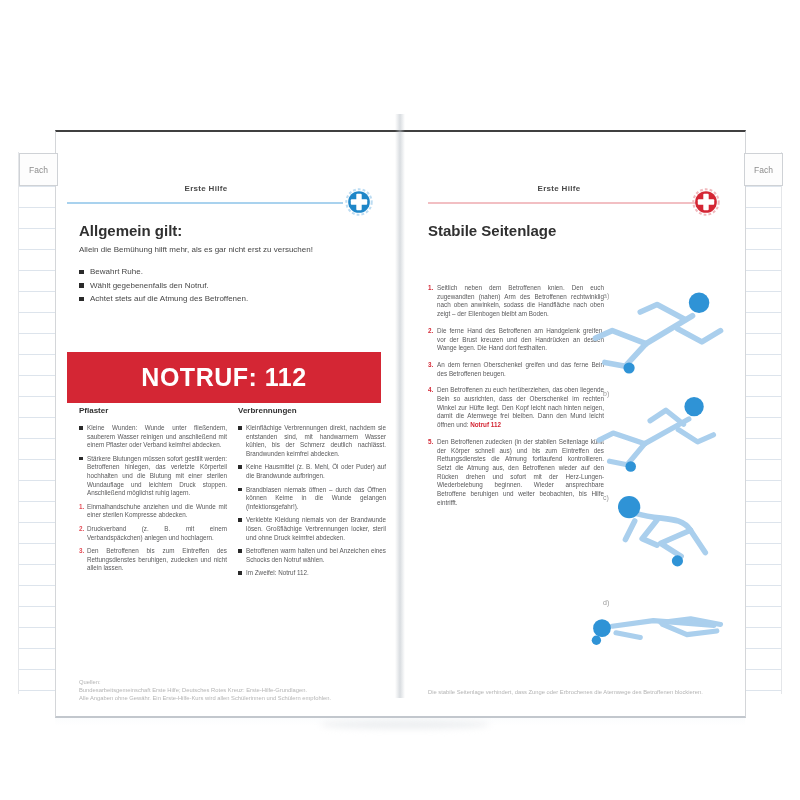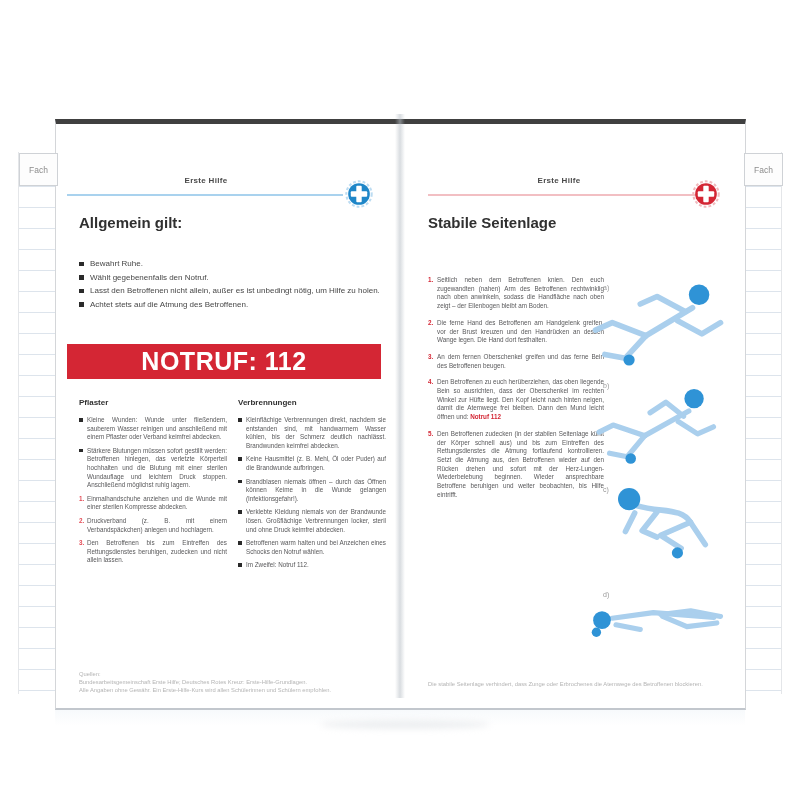--- a/index.html
+++ b/index.html
@@ -8,22 +8,22 @@
   
   .back-strip{position:absolute;top:126px;height:542px;width:37px;
       background:repeating-linear-gradient(to bottom,#ffffff 0px,#ffffff 20px,#dde4ec 20px,#dde4ec 21px);
       background-position:0 14px;}
   .back-strip.left{left:18px;border-left:1px solid #e4e6e9;border-right:1px solid #c9ccd2;}
   .back-strip.right{right:18px;border-right:1px solid #e4e6e9;border-left:1px solid #c9ccd2;}
   .register-tab{position:absolute;top:127px;width:37px;height:31px;background:#fdfdfd;
       border:1px solid #cfd2d6;display:flex;align-items:center;justify-content:center;
       font-size:8.5px;color:#8d8d8d;z-index:3;}
   
-  .page{position:absolute;top:93px;height:584px;background:#ffffff;z-index:2;
-      border-top:5px solid #404040;border-bottom:2px solid #c2c7cd;}
+  .page{position:absolute;top:104px;height:584px;background:#ffffff;z-index:2;
+      border-top:2px solid #404040;border-bottom:2px solid #c2c7cd;}
   .page.left{left:55px;width:345px;border-left:1px solid #d4d6d9;}
   .page.right{left:400px;width:345px;border-right:1px solid #d4d6d9;}
   .spine{position:absolute;left:395px;top:88px;width:10px;height:584px;z-index:4;
       background:linear-gradient(to right,rgba(200,206,212,0) 0%,rgba(185,192,199,.55) 50%,rgba(200,206,212,0) 100%);}
   .bottom-shade{position:absolute;left:55px;top:674px;width:690px;height:26px;z-index:1;
       background:linear-gradient(to bottom,#e3eaf1 0%,rgba(240,245,249,.5) 40%,rgba(255,255,255,0) 100%);}
   .reflection{position:absolute;left:320px;top:694px;width:170px;height:9px;background:#edeff1;
       filter:blur(3px);border-radius:50%;z-index:1;}
   
   .pg-header-label{position:absolute;font-size:8px;font-weight:bold;color:#4a4a4a;text-align:center;letter-spacing:.3px;}
@@ -75,29 +75,29 @@
     <div class="rule-blue" style="left:11px;top:70px;width:276px;"></div>
     <svg class="aid-icon" style="left:289px;top:56px;" viewBox="0 0 30 30">
       <circle cx="15" cy="15" r="13.6" fill="none" stroke="#bcdcf2" stroke-width="2.2" stroke-dasharray="3 2.2"></circle>
       <circle cx="15" cy="15" r="11.6" fill="#1e86c8"></circle>
       <rect x="12.1" y="6.2" width="5.8" height="17.6" rx="1" fill="#ffffff"></rect>
       <rect x="6.2" y="12.1" width="17.6" height="5.8" rx="1" fill="#ffffff"></rect>
     </svg>
 
     <div class="sec-title" style="left:23px;top:90px;">Allgemein gilt:</div>
 
+    <div class="intro" style="left:23px;top:112px;width:302px;">Allein die Bemühung hilft mehr, als es gar nicht erst zu versuchen!</div>
 
     <ul class="blist" style="left:23px;top:134px;width:305px;">
       <li>Bewahrt Ruhe.</li>
       <li>Wählt gegebenenfalls den Notruf.</li>
-      <li>Lasst den Betroffenen nicht allein, außer es ist unbedingt nötig, um Hilfe zu holen.</li>
       <li>Achtet stets auf die Atmung des Betroffenen.</li>
     </ul>
 
-    <div class="banner" style="left:11px;top:220px;width:314px;height:35px;">NOTRUF: 112</div>
+    <div class="banner" style="left:11px;top:220px;width:314px;height:51px;">NOTRUF: 112</div>
 
     <div class="col-title" style="left:23px;top:274px;">Pflaster</div>
     <div class="col-title" style="left:182px;top:274px;">Verbrennungen</div>
 
     <div class="tiny-col" style="left:23px;top:292px;width:148px;">
       <div class="item sq">Kleine Wunden: Wunde unter fließendem, sauberem Wasser reinigen und anschließend mit einem Pflaster oder Verband keimfrei abdecken.</div>
       <div class="item sq">Stärkere Blutungen müssen sofort gestillt werden: Betroffenen hinlegen, das verletzte Körperteil hochhalten und die Blutung mit einer sterilen Wundauflage und leichtem Druck stoppen. Anschließend möglichst ruhig lagern.</div>
       <div class="item">
         <span class="num">1.</span>
         <span>Einmalhandschuhe anziehen und die Wunde mit einer sterilen Kompresse abdecken.</span>

